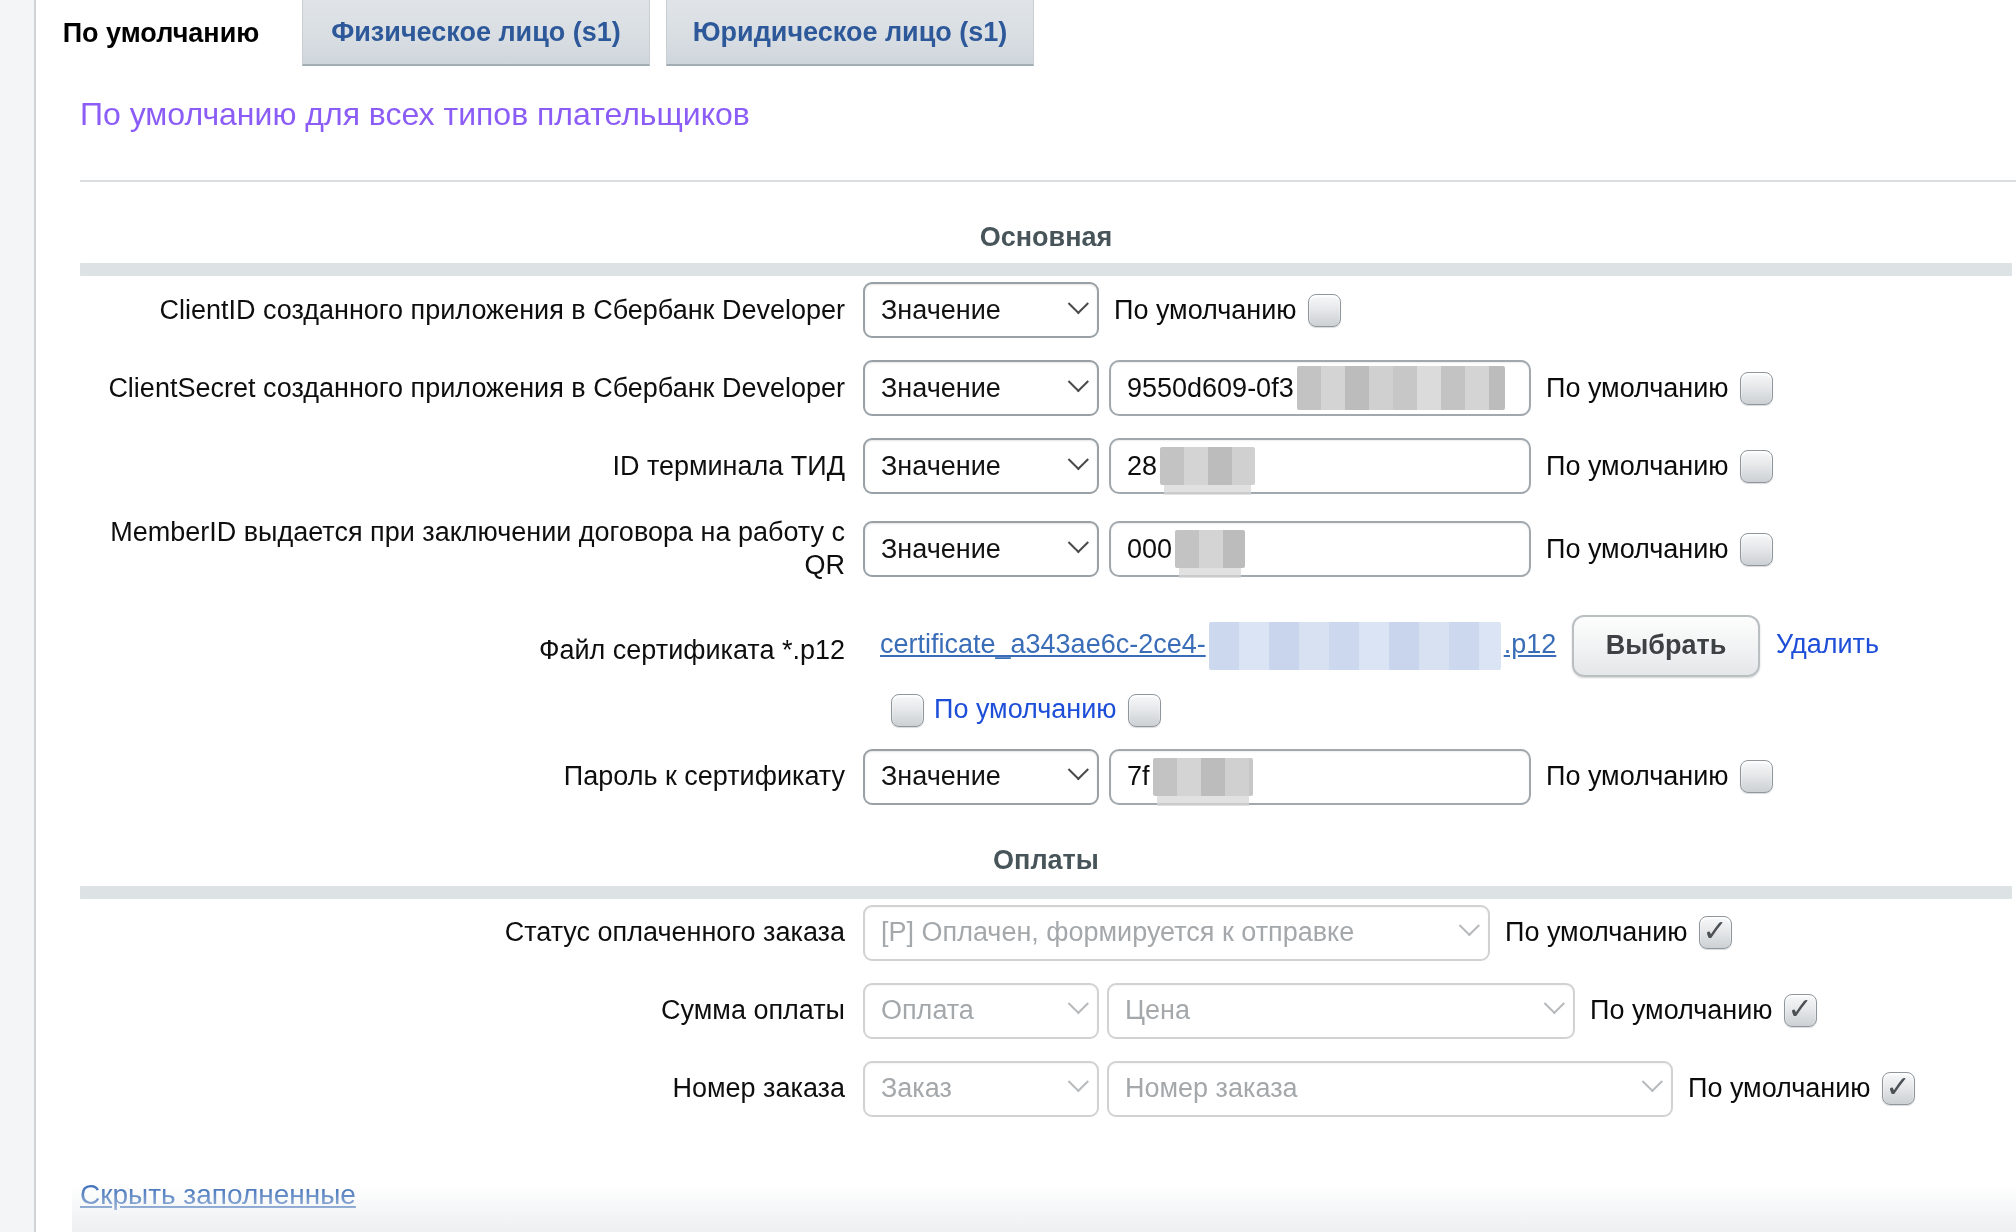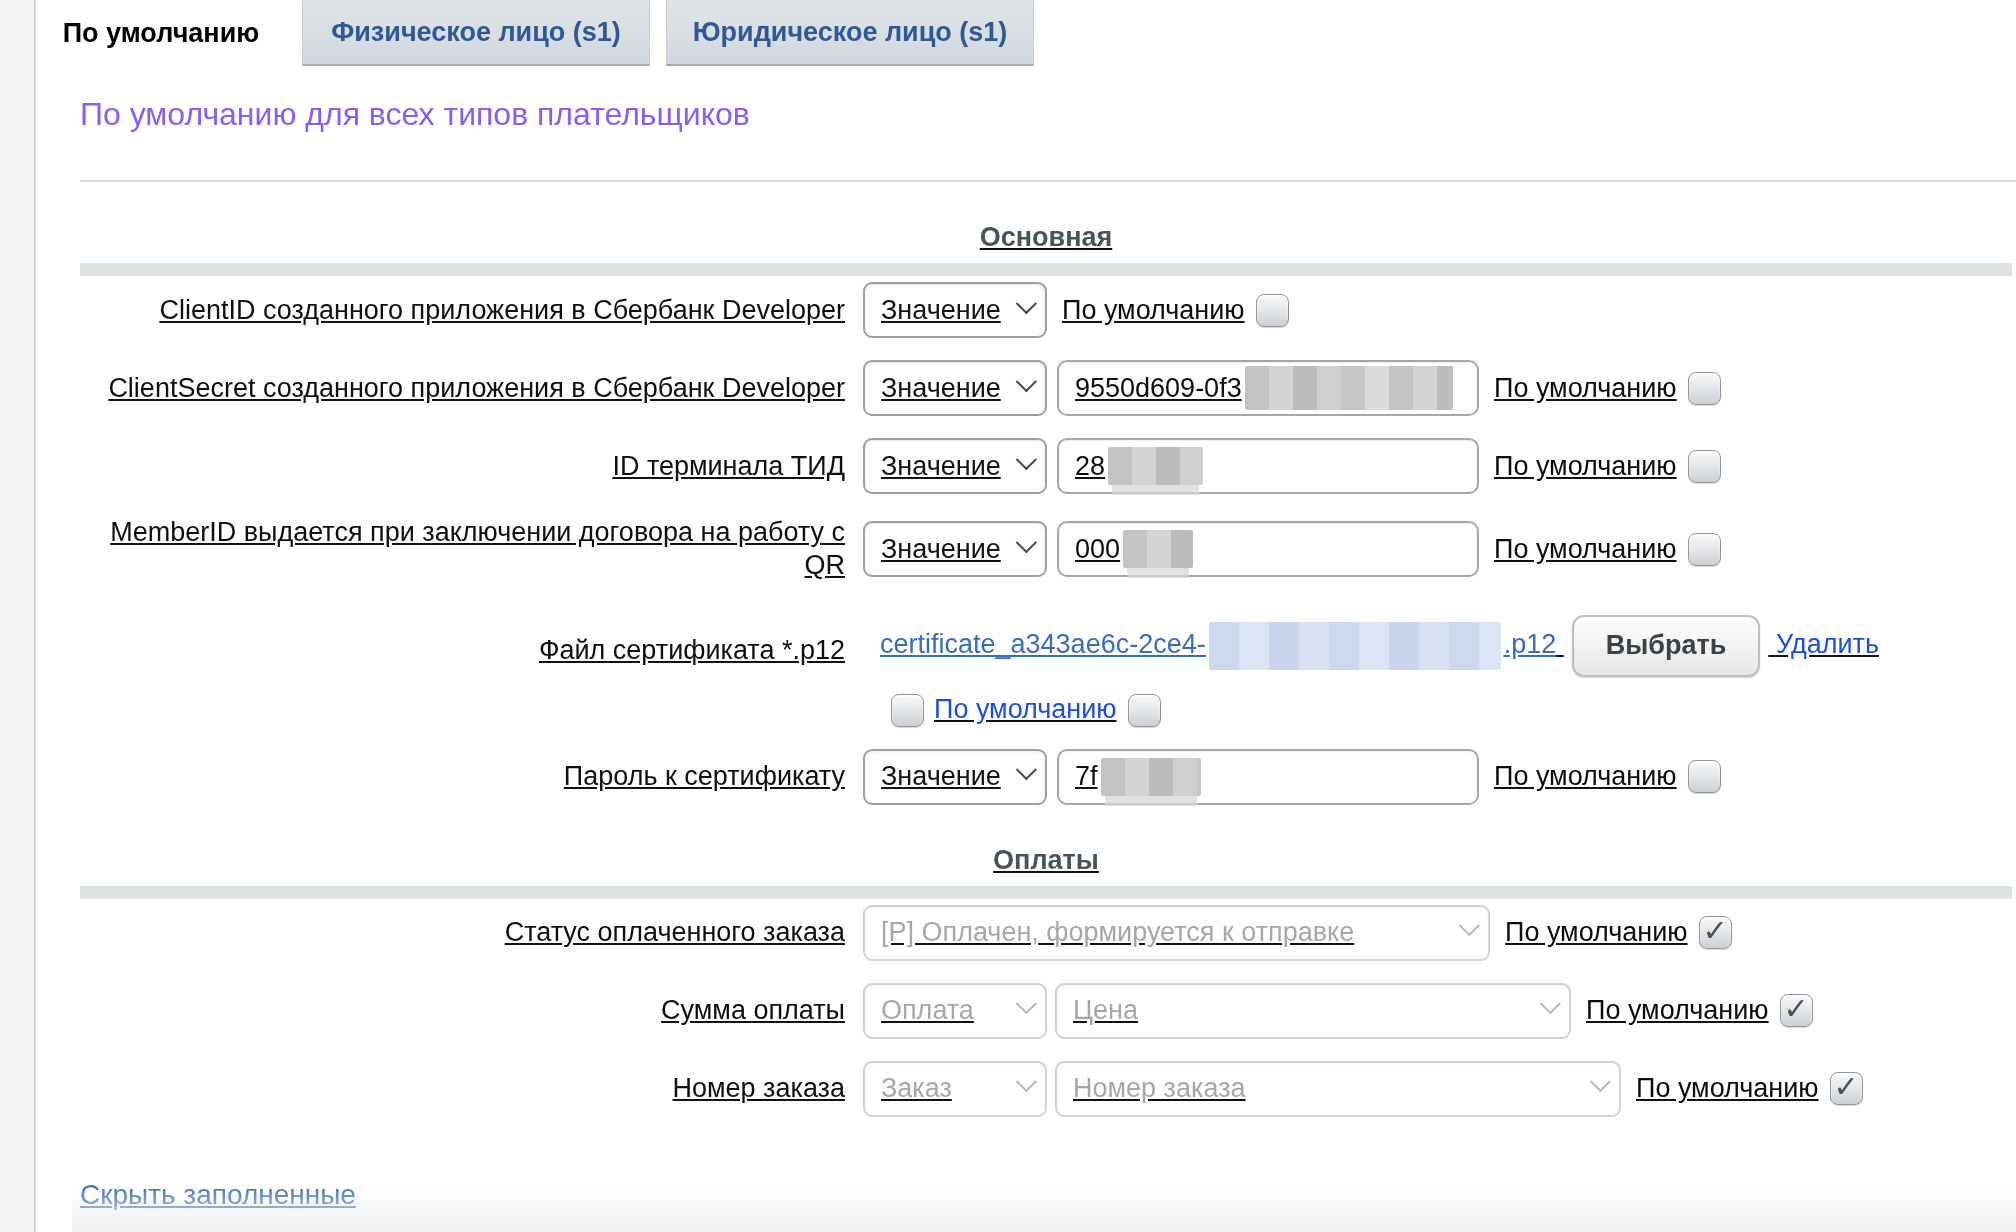--- a/index.html
+++ b/index.html
@@ -20,40 +20,40 @@
     background:linear-gradient(180deg,#e0e4e8 0%,#d9dee3 55%,#cfd6db 100%);
     border-bottom:2px solid #a2acb3;border-left:1px solid #c9ced3;border-right:1px solid #c9ced3;}
   .tab.t2{width:346px;margin-left:16px;}
   .tab.t3{width:366px;margin-left:16px;}
 
   
   .page-title{margin:28px 4px 0 44px;font-size:32px;font-weight:400;color:#8b5cf6;line-height:40px;}
   .thin-rule{margin:46px 0 0 44px;height:2px;background:#d9dde0;border:0;}
 
   
-  .section{margin-left:44px;margin-right:4px;text-decoration:underline;}
+  .section{margin-left:44px;margin-right:4px;}
   .section-heading{margin-top:38px;text-align:center;font-size:27px;font-weight:bold;color:#47555a;line-height:34px;}
   .section-bar{margin-top:9px;height:13px;background:#dde3e5;border-radius:1px;}
 
   
   .rows{margin-top:6px;}
   .form-row{display:flex;align-items:center;min-height:56px;margin-bottom:22px;}
   .row-label{width:765px;flex:0 0 765px;text-align:right;font-size:27px;line-height:33px;color:#0e0e0e;}
   .row-controls{display:flex;align-items:center;margin-left:18px;}
 
   .select{box-sizing:border-box;height:56px;border:2px solid #99a1a6;border-radius:9px;background:#fff;
     display:flex;align-items:center;padding:0 14px 0 16px;font-size:27px;color:#121212;
     box-shadow:inset 0 1px 2px rgba(0,0,0,.10);}
   .select .chev{margin-left:auto;width:13px;height:13px;border-right:2px solid #4a4a4a;border-bottom:2px solid #4a4a4a;
     transform:rotate(45deg) translateY(-4px);margin-top:-8px;}
-  .sel-value{width:184px;}
+  .sel-value{width:236px;}
   .select.disabled{border-color:#d2d2d2;color:#a4a8ab;box-shadow:inset 0 1px 2px rgba(0,0,0,.04);}
   .select.disabled .chev{border-color:#b7babd;}
   .sel-status{width:627px;margin-left:0;}
-  .sel-pay2{width:516px;}
+  .sel-pay2{width:468px;}
   .sel-order2{width:566px;}
   .gap6{margin-left:8px;}
 
   .text-input{box-sizing:border-box;height:56px;width:422px;margin-left:10px;
     border:2px solid #a2a9ae;border-radius:10px;background:#fff;
     display:flex;align-items:center;padding:0 10px 0 16px;font-size:27px;color:#0d0d0d;
     box-shadow:inset 0 1px 2px rgba(0,0,0,.07);}
 
   .mosaic{display:inline-block;height:44px;border-radius:2px;vertical-align:middle;margin-left:3px;
     background:repeating-linear-gradient(90deg,#c3c3c3 0 24px,#d4d4d4 24px 48px,#bcbcbc 48px 72px,#d0d0d0 72px 96px,#c7c7c7 96px 120px,#dbdbdb 120px 144px);}

